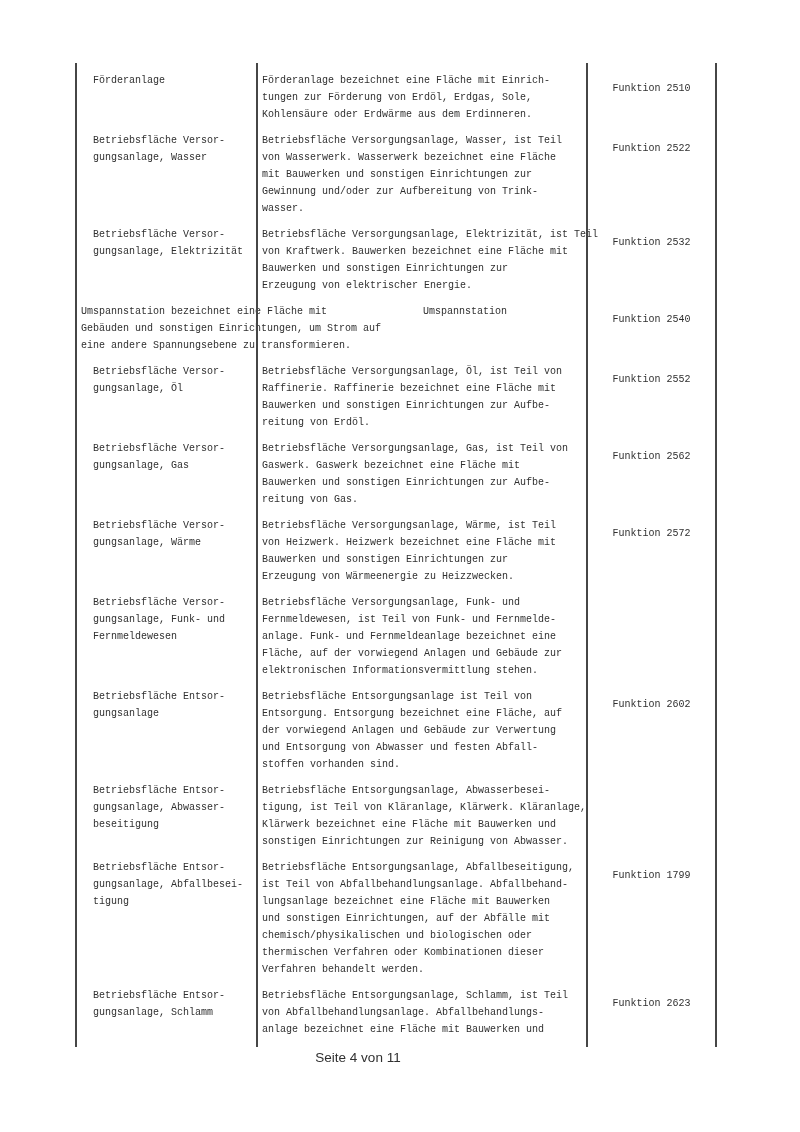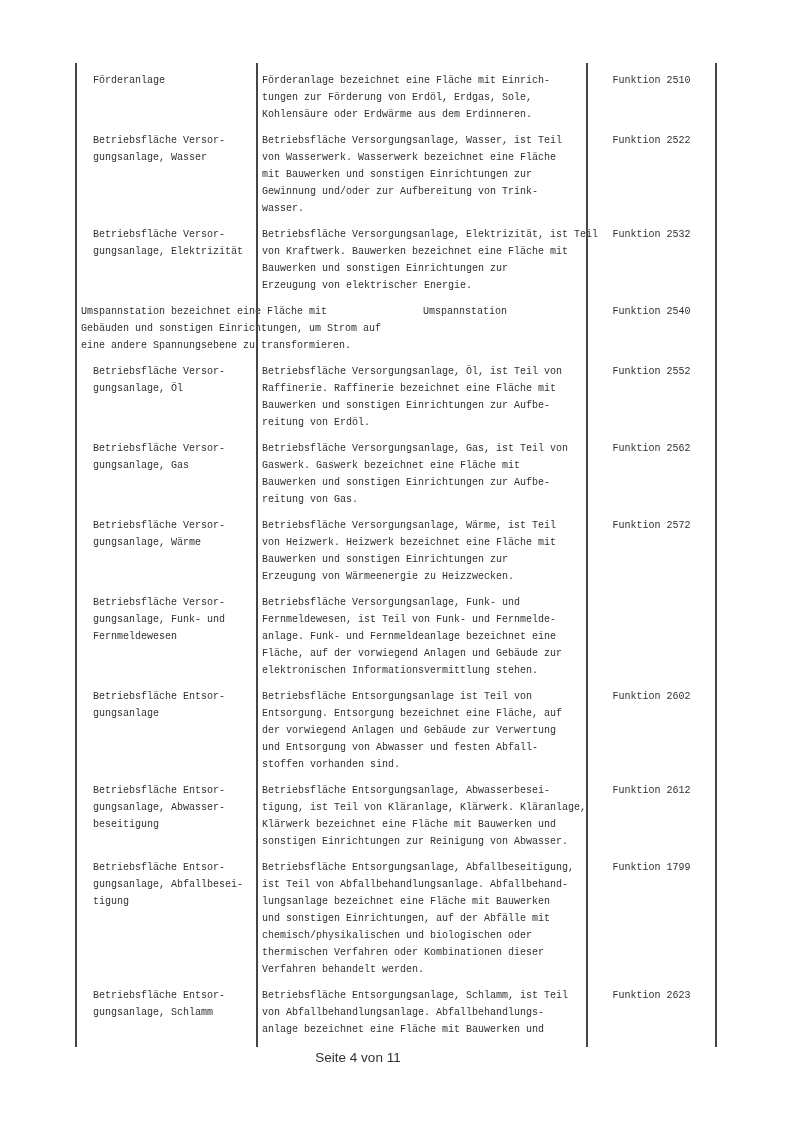--- a/index.html
+++ b/index.html
@@ -54,20 +54,21 @@
   }
   .cell-desc {
     width: 330px;
     padding-left: 6px;
     padding-right: 18px;
   }
   .cell-funktion {
     width: 129px;
     text-align: center;
     padding-left: 2px;
+    margin-top: 8px;
   }
   .footer {
     position: absolute;
     left: 0;
     top: 1049px;
     width: 716px;
     text-align: center;
     font-size: 13.5px;
     line-height: 17px;
     color: #303030;
@@ -176,21 +177,20 @@
       </div>
 
       <div class="row">
         <div class="cell cell-term">Betriebsfläche Entsor-
 gungsanlage, Abwasser-
 beseitigung</div>
         <div class="cell cell-desc">Betriebsfläche Entsorgungsanlage, Abwasserbesei-
 tigung, ist Teil von Kläranlage, Klärwerk. Kläranlage,
 Klärwerk bezeichnet eine Fläche mit Bauwerken und
 sonstigen Einrichtungen zur Reinigung von Abwasser.</div>
-        <div class="cell cell-funktion">Funktion 2612</div>
       </div>
 
       <div class="row">
         <div class="cell cell-term">Betriebsfläche Entsor-
 gungsanlage, Abfallbesei-
 tigung</div>
         <div class="cell cell-desc">Betriebsfläche Entsorgungsanlage, Abfallbeseitigung,
 ist Teil von Abfallbehandlungsanlage. Abfallbehand-
 lungsanlage bezeichnet eine Fläche mit Bauwerken
 und sonstigen Einrichtungen, auf der Abfälle mit

